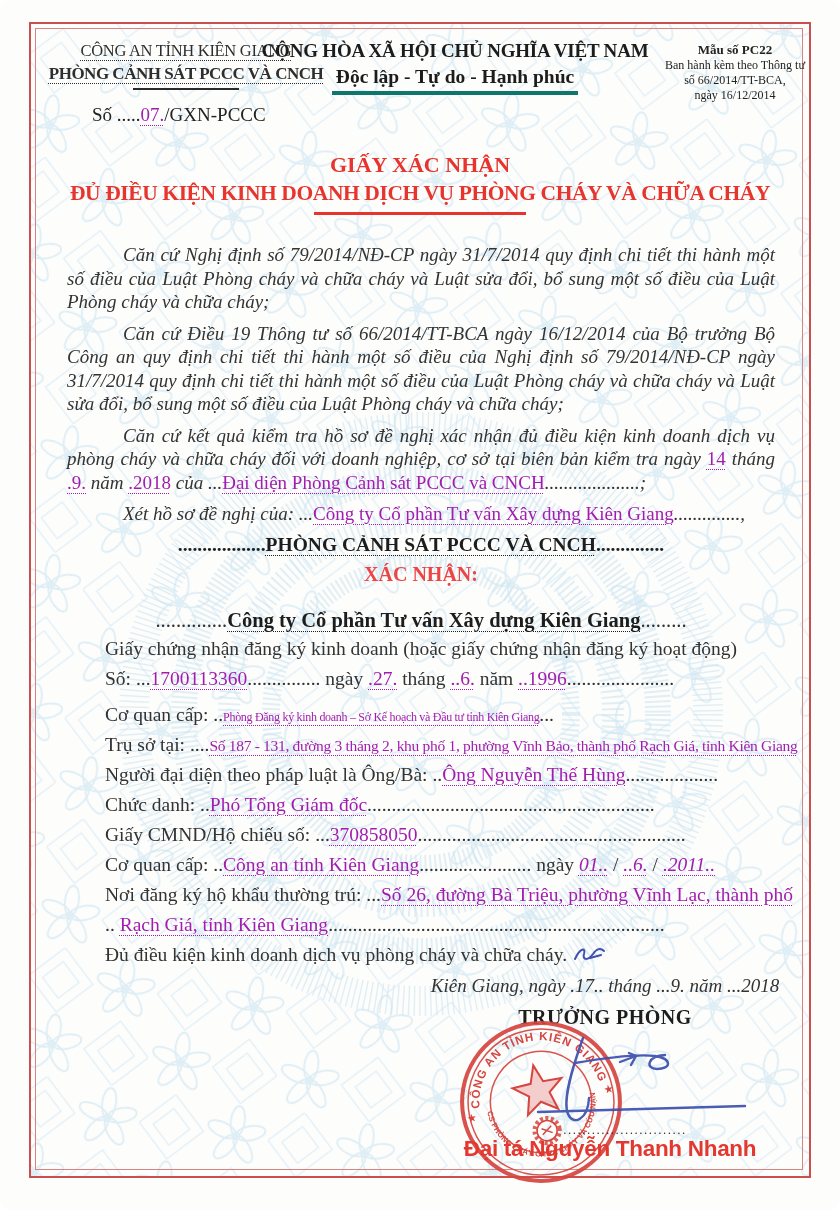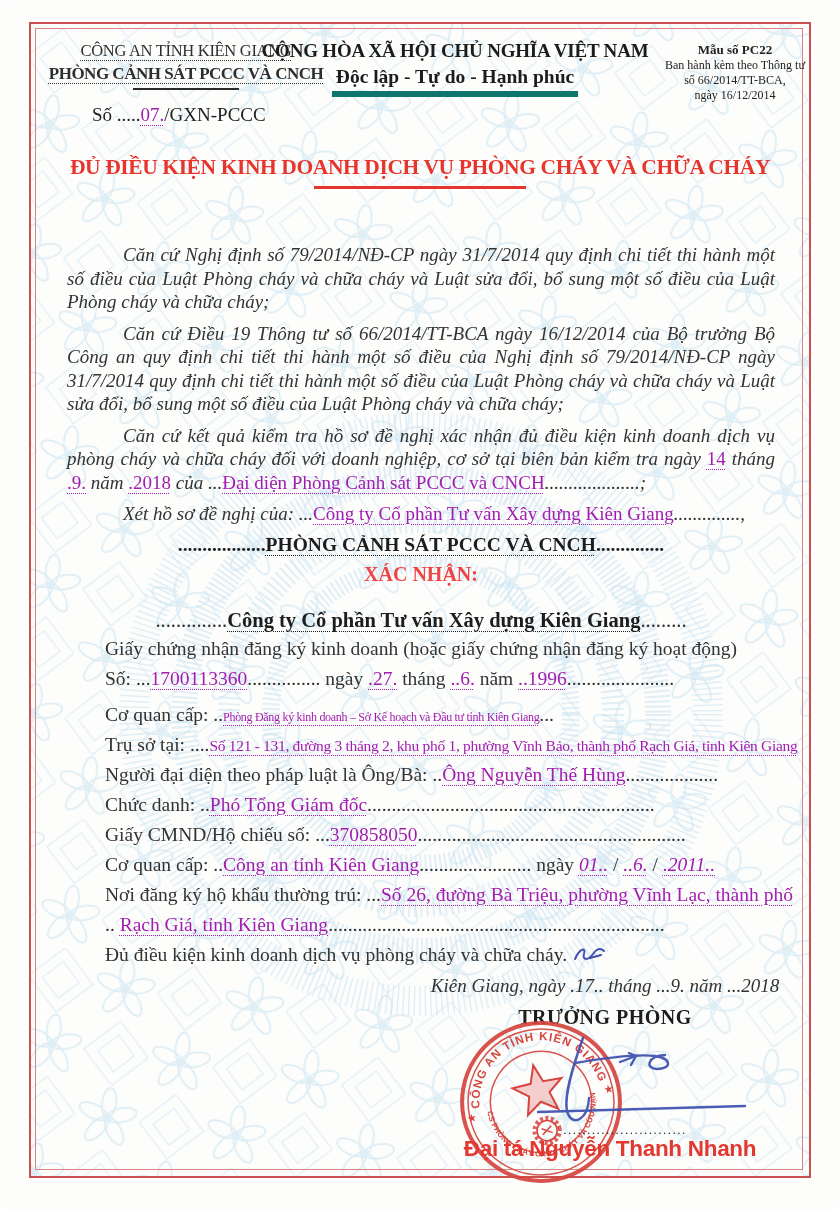--- a/index.html
+++ b/index.html
@@ -14,21 +14,21 @@
   
   .hdr-left{position:absolute;left:36px;top:40px;width:300px;text-align:center;line-height:21px;}
   .org1{font-size:16.5px;letter-spacing:-0.3px;}
   .org2{font-size:17px;font-weight:bold;letter-spacing:-0.5px;margin-top:2px;}
   .dotu{text-decoration:underline dotted 1.4px;text-underline-offset:4px;}
   .rule{width:106px;height:2px;background:#2a2a2a;margin:4px auto 0;}
   .so-line{margin-top:14px;text-align:left;padding-left:56px;font-size:19px;color:#222;}
   .hdr-center{position:absolute;left:255px;top:40px;width:400px;text-align:center;}
   .nat1{font-size:19px;font-weight:bold;color:#1c1c1c;letter-spacing:-0.2px;}
   .nat2{font-size:19.5px;font-weight:bold;color:#1c1c1c;display:inline-block;
-        border-bottom:6px solid #0f766e;padding:1px 4px 3px;margin-top:3px;}
+        border-bottom:4px solid #0f766e;padding:1px 4px 3px;margin-top:3px;}
   .hdr-right{position:absolute;left:652px;top:42px;width:166px;text-align:center;color:#222;}
   .form-no{font-size:13px;font-weight:bold;}
   .form-note{font-size:12px;line-height:15px;}
   
   .title{position:absolute;left:40px;top:152px;width:760px;text-align:center;color:#e7342c;}
   .t1{font-size:22px;font-weight:bold;}
   .t2{font-size:21.5px;font-weight:bold;letter-spacing:-0.4px;margin-top:3px;}
   .tu{width:212px;height:2.5px;background:#e7342c;margin:6px auto 0;}
   
   #bodytext{position:absolute;left:67px;top:243px;width:708px;}
@@ -114,39 +114,40 @@
   </div>
 
   <div class="hdr-right">
     <div class="form-no">Mẫu số PC22</div>
     <div class="form-note">Ban hành kèm theo Thông tư</div>
     <div class="form-note">số 66/2014/TT-BCA,</div>
     <div class="form-note">ngày 16/12/2014</div>
   </div>
 
   <div class="title">
+    <div class="t1">GIẤY XÁC NHẬN</div>
     <div class="t2">ĐỦ ĐIỀU KIỆN KINH DOANH DỊCH VỤ PHÒNG CHÁY VÀ CHỮA CHÁY</div>
     <div class="tu"></div>
   </div>
 
   <div id="bodytext">
     <p>Căn cứ Nghị định số 79/2014/NĐ-CP ngày 31/7/2014 quy định chi tiết thi hành một số điều của Luật Phòng cháy và chữa cháy và Luật sửa đổi, bổ sung một số điều của Luật Phòng cháy và chữa cháy;</p>
     <p>Căn cứ Điều 19 Thông tư số 66/2014/TT-BCA ngày 16/12/2014 của Bộ trưởng Bộ Công an quy định chi tiết thi hành một số điều của Nghị định số 79/2014/NĐ-CP ngày 31/7/2014 quy định chi tiết thi hành một số điều của Luật Phòng cháy và chữa cháy và Luật sửa đổi, bổ sung một số điều của Luật Phòng cháy và chữa cháy;</p>
     <p><span>Căn cứ kết quả kiểm tra hồ sơ đề nghị xác nhận đủ điều kiện kinh doanh dịch vụ phòng cháy và chữa cháy đối với doanh nghiệp, cơ sở tại biên bản kiểm tra ngày </span><span class="fill">14</span><span> tháng </span><span class="fill">.9.</span><span> năm </span><span class="fill">.2018</span><span> của ...</span><span class="fill">Đại diện Phòng Cảnh sát PCCC và CNCH</span><span>....................;</span></p>
     <p><span>Xét hồ sơ đề nghị của: ...</span><span class="fill">Công ty Cổ phần Tư vấn Xây dựng Kiên Giang</span><span>..............,</span></p>
     <div class="cline bold"><span>..................</span><span class="fill-b">PHÒNG CẢNH SÁT PCCC VÀ CNCH</span><span>..............</span></div>
     <div class="xn">XÁC NHẬN:</div>
     <div class="company"><span>..............</span><span class="fill-b">Công ty Cổ phần Tư vấn Xây dựng Kiên Giang</span><span>.........</span></div>
   </div>
 
   <div id="fields">
     <div class="fline"><span>Giấy chứng nhận đăng ký kinh doanh (hoặc giấy chứng nhận đăng ký hoạt động)</span></div>
     <div class="fline gap6"><span>Số: ...</span><span class="fill">1700113360</span><span>............... ngày </span><span class="fill">.27.</span><span> tháng </span><span class="fill">..6.</span><span> năm </span><span class="fill">..1996</span><span>......................</span></div>
     <div class="fline"><span>Cơ quan cấp: ..</span><span class="fill sm1">Phòng Đăng ký kinh doanh – Sở Kế hoạch và Đầu tư tỉnh Kiên Giang</span><span>...</span></div>
-    <div class="fline"><span>Trụ sở tại: ....</span><span class="fill sm2">Số 121 - 131, đường 3 tháng 2, khu phố 1, phường Vĩnh Bảo, thành phố Rạch Giá, tỉnh Kiên Giang</span></div>
+    <div class="fline"><span>Trụ sở tại: ....</span><span class="fill sm2">Số 187 - 131, đường 3 tháng 2, khu phố 1, phường Vĩnh Bảo, thành phố Rạch Giá, tỉnh Kiên Giang</span></div>
     <div class="fline"><span>Người đại diện theo pháp luật là Ông/Bà: ..</span><span class="fill">Ông Nguyễn Thế Hùng</span><span>...................</span></div>
     <div class="fline"><span>Chức danh: ..</span><span class="fill">Phó Tổng Giám đốc</span><span>...........................................................</span></div>
     <div class="fline"><span>Giấy CMND/Hộ chiếu số: ...</span><span class="fill">370858050</span><span>.......................................................</span></div>
     <div class="fline"><span>Cơ quan cấp: ..</span><span class="fill">Công an tỉnh Kiên Giang</span><span>....................... ngày </span><span class="fill hw">01..</span><span> / </span><span class="fill hw">..6.</span><span> / </span><span class="fill hw">.2011..</span></div>
     <div class="fline"><span>Nơi đăng ký hộ khẩu thường trú: ...</span><span class="fill">Số 26, đường Bà Triệu, phường Vĩnh Lạc, thành phố</span></div>
     <div class="fline"><span>.. </span><span class="fill">Rạch Giá, tỉnh Kiên Giang</span><span>.....................................................................</span></div>
     <div class="fline"><span><span>Đủ điều kiện kinh doanh dịch vụ phòng cháy và chữa cháy.</span></span><svg class="tick" width="36" height="20" viewBox="0 0 36 20">
          <g fill="none" stroke="#4150ae" stroke-width="2" stroke-linecap="round">
            <path d="M4 15 C9 4 15 3 13 10 C11 16 17 17 22 10 C26 4 30 4 33 7"></path>
            <path d="M19 14 L30 11"></path>

